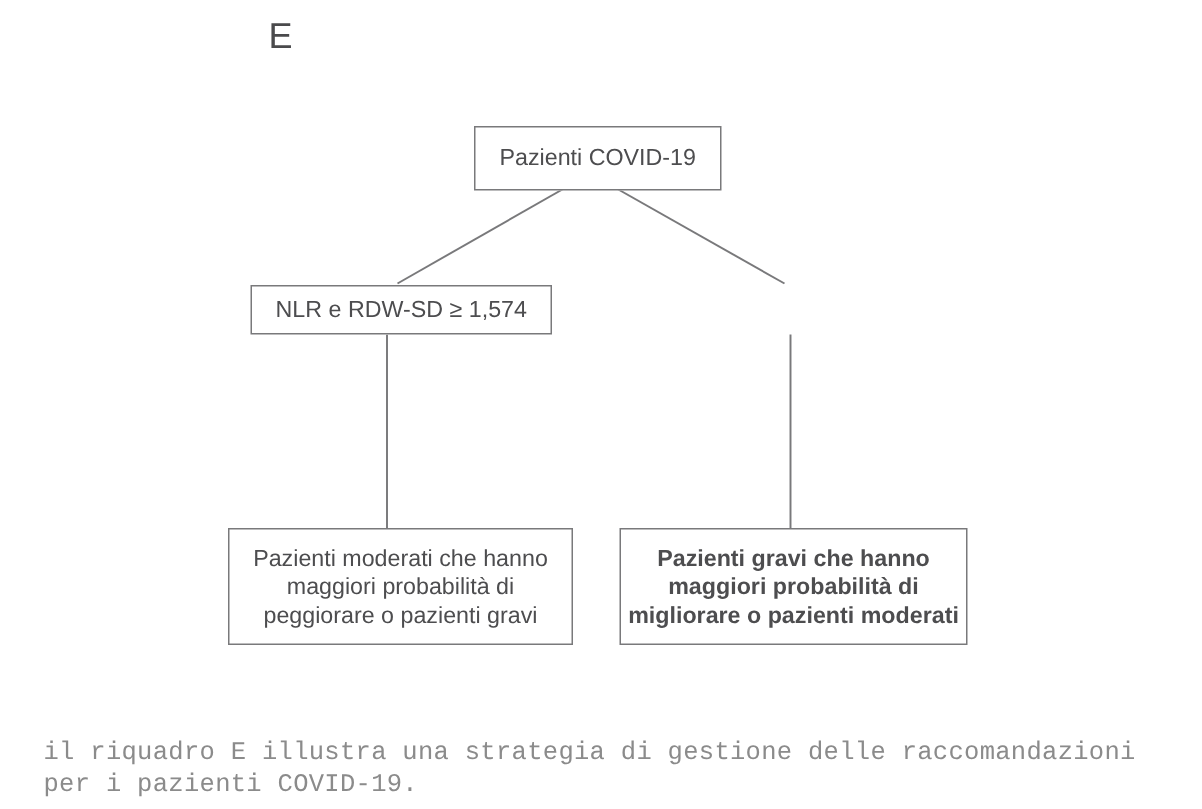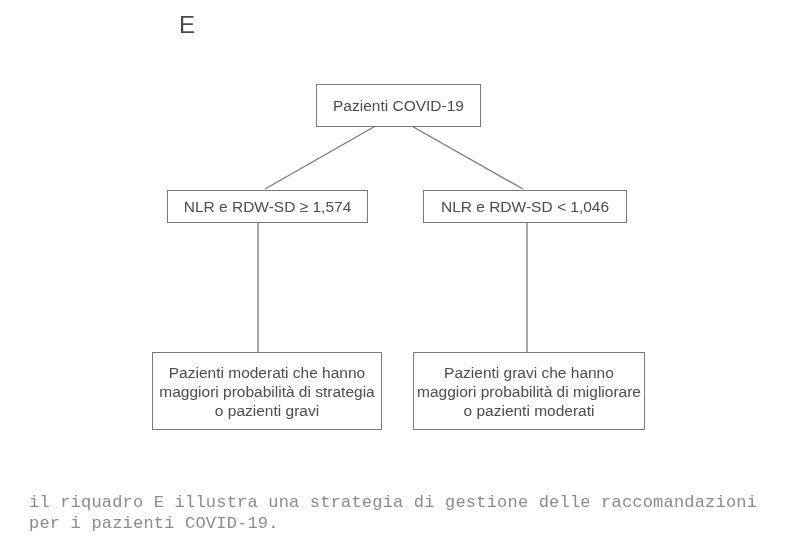--- a/index.html
+++ b/index.html
@@ -71,20 +71,21 @@
     width: 230px;
     height: 78px;
     padding: 4px 2px;
   }
   .node-outcome-right {
     left: 413px;
     top: 352px;
     width: 232px;
     height: 78px;
     padding: 16px 1px;
+    font-weight: bold;
   }
   .caption {
     position: absolute;
     left: 29px;
     top: 492px;
     width: 760px;
     font-size: 17px;
     line-height: 21px;
     color: #8b8b8b;
     font-weight: 400;
@@ -108,26 +109,23 @@
   <div class="panel-label">E</div>
 
   <div class="node node-root">
     <span>Pazienti COVID-19</span>
   </div>
 
   <div class="node node-cond-left">
     <span>NLR e RDW-SD ≥ 1,574</span>
   </div>
 
-  <div class="node node-cond-right">
-    <span>NLR e RDW-SD &lt; 1,046</span>
-  </div>
 
   <div class="node node-outcome-left">
-    <span>Pazienti moderati che hanno maggiori probabilità di strategia o pazienti gravi</span>
+    <span>Pazienti moderati che hanno maggiori probabilità di peggiorare o pazienti gravi</span>
   </div>
 
   <div class="node node-outcome-right">
     <span>Pazienti gravi che hanno maggiori probabilità di migliorare o pazienti moderati</span>
   </div>
 
   <div class="caption">il riquadro E illustra una strategia di gestione delle raccomandazioni per i pazienti COVID-19.</div>
 
 </div>
 

